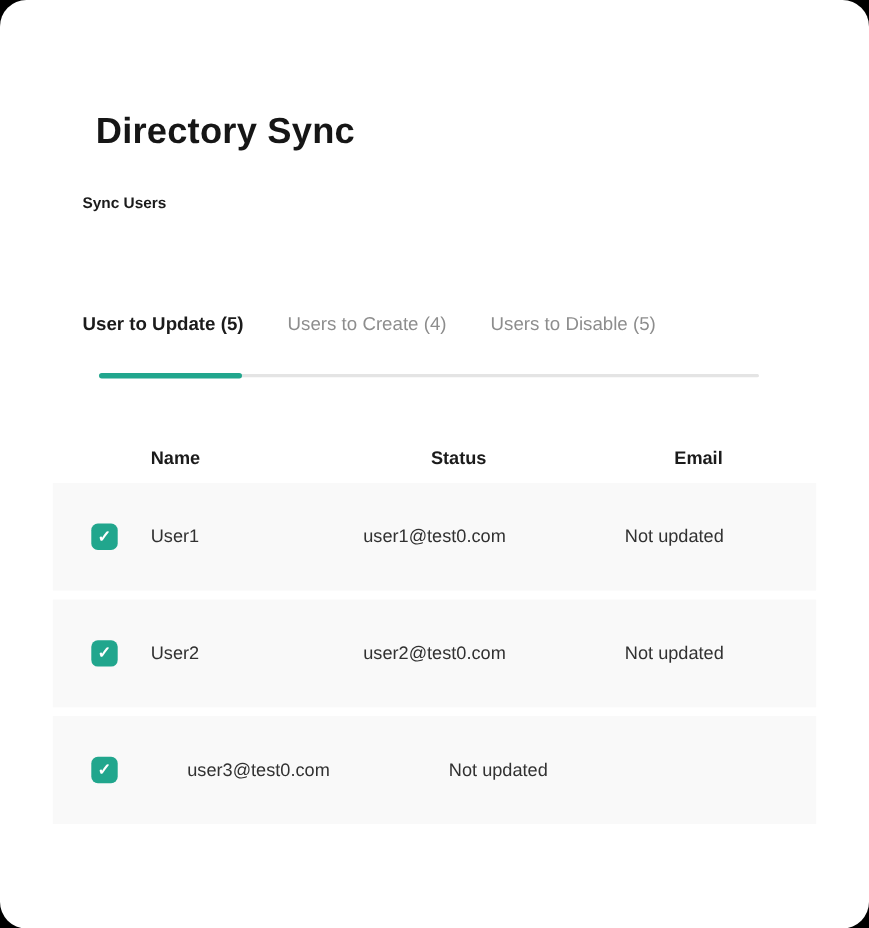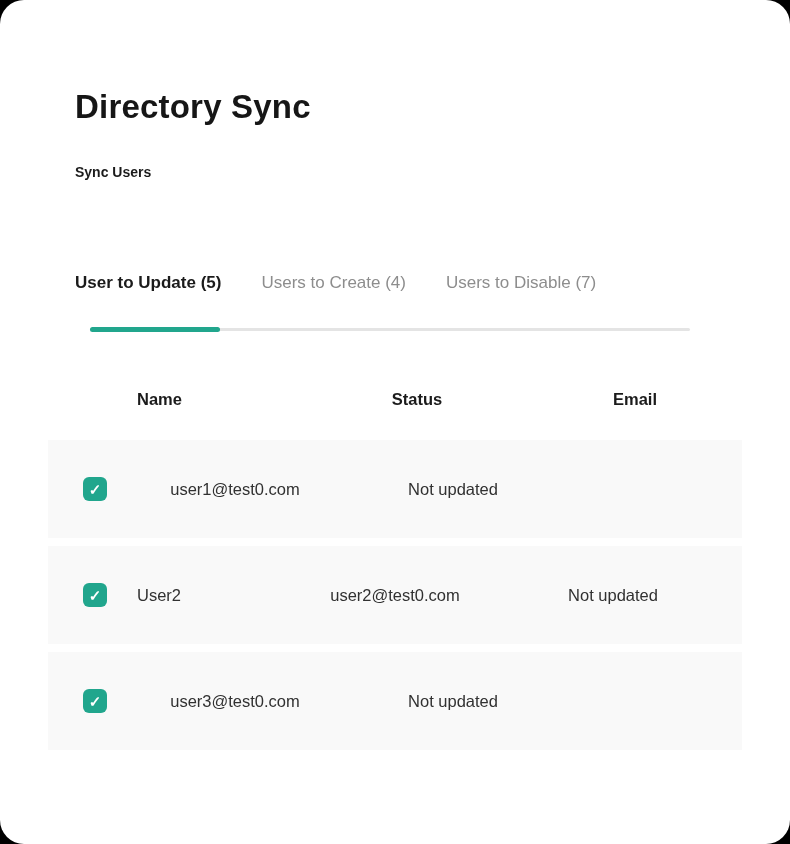--- a/index.html
+++ b/index.html
@@ -13,21 +13,21 @@
   }
   .card {
     position: absolute; inset: 0;
     background: #ffffff;
     border-radius: 24px;
     overflow: hidden;
   }
   .content { padding-left: 75px; }
 
   .page-title {
-    margin: 0;
+    margin: 12px;
     padding-top: 87px;
     font-size: 33px;
     font-weight: 600;
     color: #161616;
     letter-spacing: 0.2px;
     line-height: 1.2;
   }
   .section-title {
     margin: 37px 0 0 0;
     font-size: 14px;
@@ -75,23 +75,23 @@
     background: var(--accent, #21a68d);
     border-radius: 3px;
   }
 
   .table {
     margin: 58px 0 0 48px;
     width: 694px;
   }
   .thead {
     display: flex;
-    align-items: flex-start;
+    align-items: flex-end;
     height: 25px;
-    margin-bottom: 25px;
+    margin-bottom: 12px;
   }
   .row {
     display: flex;
     align-items: center;
     height: 98px;
     background: var(--row-bg, #f9f9f9);
     margin-top: 8px;
   }
   .thead + .row { margin-top: 8px; }
 
@@ -131,21 +131,21 @@
 <body>
 
 <div class="card">
   <div class="content">
     <h1 class="page-title">Directory Sync</h1>
     <h2 class="section-title">Sync Users</h2>
 
     <div class="tabs">
       <div class="tab active">User to Update (5)</div>
       <div class="tab">Users to Create (4)</div>
-      <div class="tab">Users to Disable (7)</div>
+      <div class="tab">Users to Disable (5)</div>
     </div>
 
     <div class="tab-track">
       <div class="track-line"></div>
       <div class="tab-indicator"></div>
     </div>
   </div>
 
   <div class="table">
     <div class="thead">
@@ -154,20 +154,21 @@
       <div class="cell status th">Status</div>
       <div class="cell email th">Email</div>
     </div>
 
     <div class="row">
       <div class="cell check">
         <span class="checkbox">
           <span class="check-icon">✓</span>
         </span>
       </div>
+      <div class="cell name">User1</div>
       <div class="cell email">user1@test0.com</div>
       <div class="cell status">Not updated</div>
     </div>
 
     <div class="row">
       <div class="cell check">
         <span class="checkbox">
           <span class="check-icon">✓</span>
         </span>
       </div>

